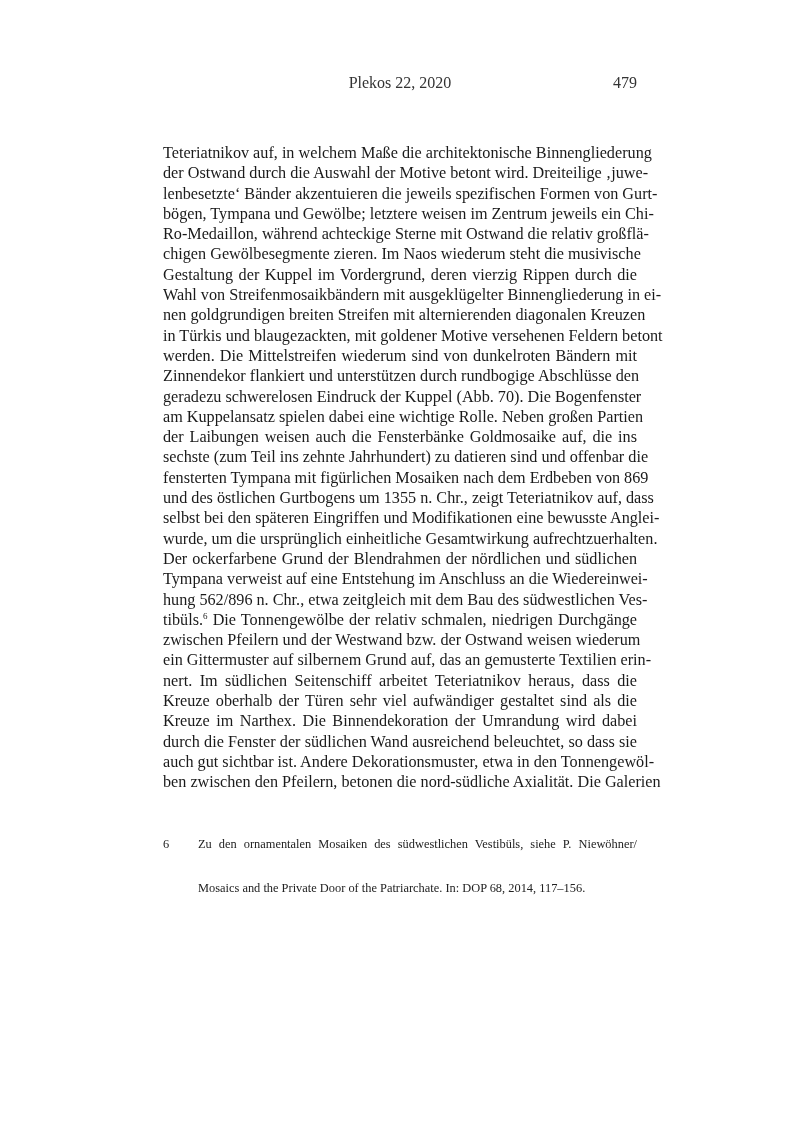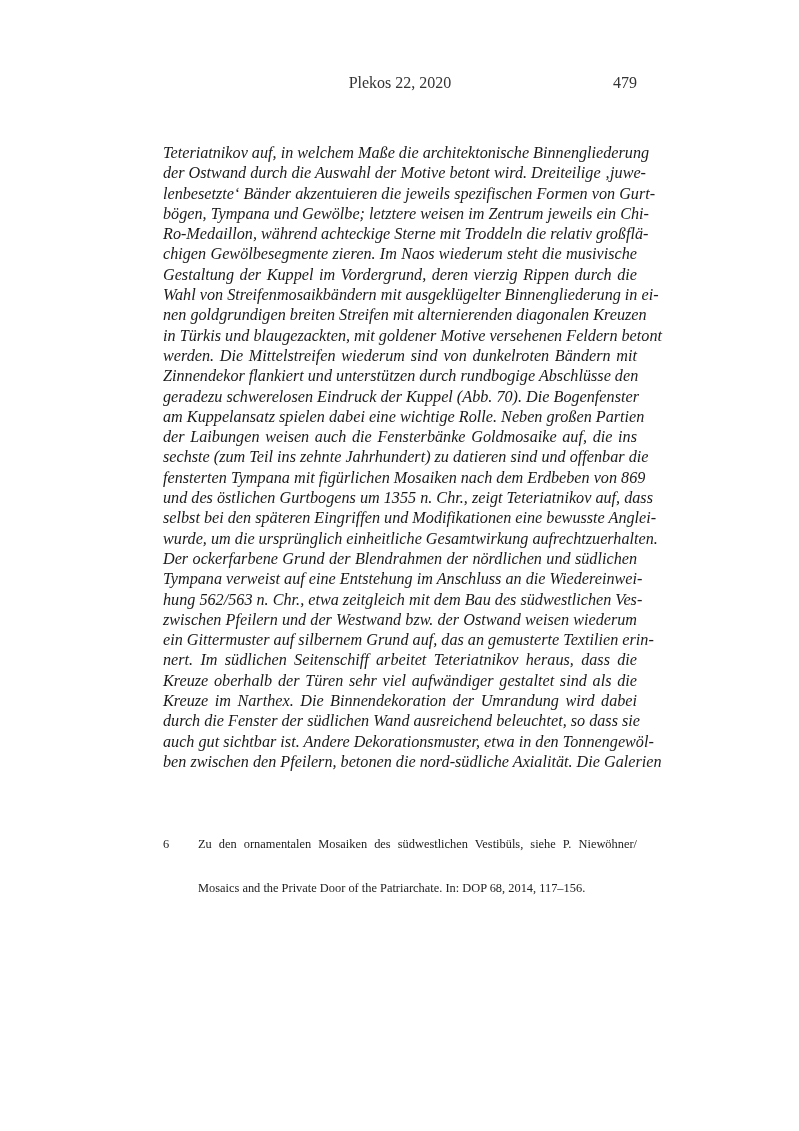--- a/index.html
+++ b/index.html
@@ -42,21 +42,20 @@
       font-size: 16.2px;
       line-height: 20.3px;
     }
     .line {
       display: block;
       text-align: justify;
       text-align-last: justify;
       white-space: nowrap;
       height: 20.3px;
       overflow: visible;
-      font-style: italic;
     }
     .line.last {
       text-align-last: justify;
     }
     sup.fnref {
       font-size: 9px;
       vertical-align: top;
       line-height: 1;
       position: relative;
       top: 2px;
@@ -96,39 +95,40 @@
 <div class="page-header">
   <span class="running-title">Plekos 22, 2020</span>
   <span class="page-number">479</span>
 </div>
 
 <div class="body-text">
   <span class="line">Teteriatnikov auf, in welchem Maße die architektonische Binnengliederung</span>
   <span class="line">der Ostwand durch die Auswahl der Motive betont wird. Dreiteilige ‚juwe-</span>
   <span class="line">lenbesetzte‘ Bänder akzentuieren die jeweils spezifischen Formen von Gurt-</span>
   <span class="line">bögen, Tympana und Gewölbe; letztere weisen im Zentrum jeweils ein Chi-</span>
-  <span class="line">Ro-Medaillon, während achteckige Sterne mit Troddeln die relativ großflä-</span>
+  <span class="line">Ro-Medaillon, während achteckige Sterne mit Ostwand die relativ großflä-</span>
   <span class="line">chigen Gewölbesegmente zieren. Im Naos wiederum steht die musivische</span>
   <span class="line">Gestaltung der Kuppel im Vordergrund, deren vierzig Rippen durch die</span>
   <span class="line">Wahl von Streifenmosaikbändern mit ausgeklügelter Binnengliederung in ei-</span>
   <span class="line">nen goldgrundigen breiten Streifen mit alternierenden diagonalen Kreuzen</span>
   <span class="line">in Türkis und blaugezackten, mit goldener Motive versehenen Feldern betont</span>
   <span class="line">werden. Die Mittelstreifen wiederum sind von dunkelroten Bändern mit</span>
   <span class="line">Zinnendekor flankiert und unterstützen durch rundbogige Abschlüsse den</span>
   <span class="line">geradezu schwerelosen Eindruck der Kuppel (Abb. 70). Die Bogenfenster</span>
   <span class="line">am Kuppelansatz spielen dabei eine wichtige Rolle. Neben großen Partien</span>
   <span class="line">der Laibungen weisen auch die Fensterbänke Goldmosaike auf, die ins</span>
   <span class="line">sechste (zum Teil ins zehnte Jahrhundert) zu datieren sind und offenbar die</span>
   <span class="line">fensterten Tympana mit figürlichen Mosaiken nach dem Erdbeben von 869</span>
   <span class="line">und des östlichen Gurtbogens um 1355 n. Chr., zeigt Teteriatnikov auf, dass</span>
   <span class="line">selbst bei den späteren Eingriffen und Modifikationen eine bewusste Anglei-</span>
   <span class="line">wurde, um die ursprünglich einheitliche Gesamtwirkung aufrechtzuerhalten.</span>
   <span class="line">Der ockerfarbene Grund der Blendrahmen der nördlichen und südlichen</span>
   <span class="line">Tympana verweist auf eine Entstehung im Anschluss an die Wiedereinwei-</span>
-  <span class="line">hung 562/563 n. Chr., etwa zeitgleich mit dem Bau des südwestlichen Ves-</span>
+  <span class="line">hung 562/896 n. Chr., etwa zeitgleich mit dem Bau des südwestlichen Ves-</span>
+  <span class="line"><span>tibüls.</span><sup class="fnref">6</sup> <span>Die Tonnengewölbe der relativ schmalen, niedrigen Durchgänge</span></span>
   <span class="line">zwischen Pfeilern und der Westwand bzw. der Ostwand weisen wiederum</span>
   <span class="line">ein Gittermuster auf silbernem Grund auf, das an gemusterte Textilien erin-</span>
   <span class="line">nert. Im südlichen Seitenschiff arbeitet Teteriatnikov heraus, dass die</span>
   <span class="line">Kreuze oberhalb der Türen sehr viel aufwändiger gestaltet sind als die</span>
   <span class="line">Kreuze im Narthex. Die Binnendekoration der Umrandung wird dabei</span>
   <span class="line">durch die Fenster der südlichen Wand ausreichend beleuchtet, so dass sie</span>
   <span class="line">auch gut sichtbar ist. Andere Dekorationsmuster, etwa in den Tonnengewöl-</span>
   <span class="line last">ben zwischen den Pfeilern, betonen die nord-südliche Axialität. Die Galerien</span>
 </div>
 

